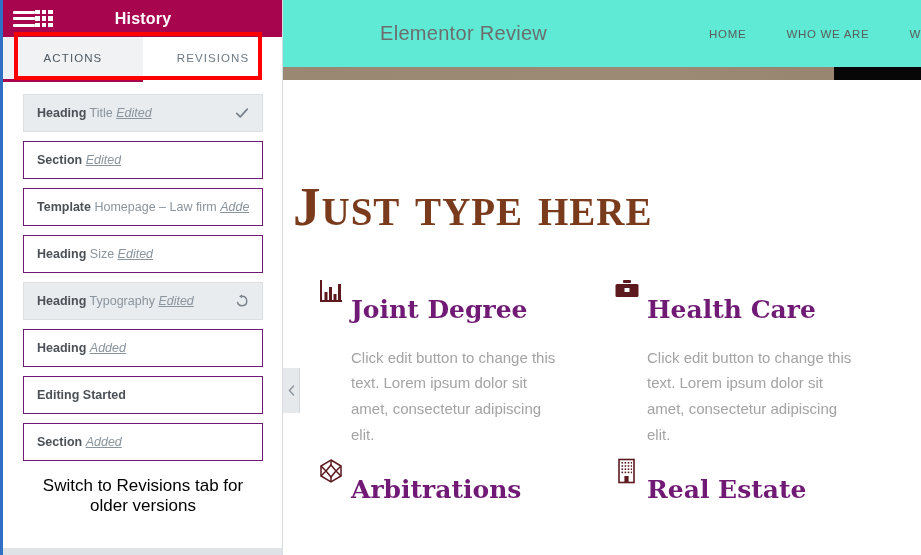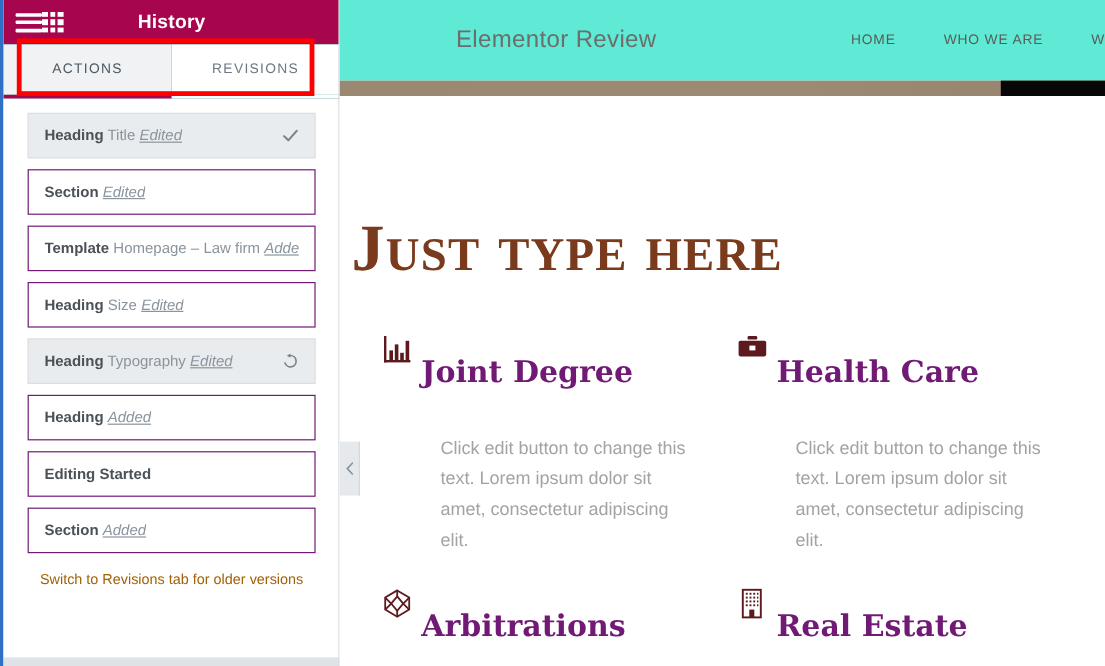--- a/index.html
+++ b/index.html
@@ -163,22 +163,22 @@
   .history-item .status {
     font-style: italic;
     text-decoration: underline;
     color: #8a949d;
   }
   .hi-action { color: #7a838c; display: flex; align-items: center; }
   .hi-action svg { display: block; }
 
   .panel-note {
     text-align: center;
-    font-size: 12px;
-    color: #a16207;
+    font-size: 17px;
+    color: #000000;
     padding-top: 6px;
   }
 
   .panel-footer-gap {
     flex: 1 1 auto;
     background: #dfe3e7;
   }
 
   
   .annotation-box {
@@ -306,21 +306,21 @@
     color: #701a75;
     margin: 0;
     padding: 18px 0 0 0;
     line-height: 1.1;
     white-space: nowrap;
   }
   .service p {
     font-size: 15px;
     color: #a3a3a3;
     line-height: 1.72;
-    margin: 16px;
+    margin: 0;
     padding-top: 21px;
     max-width: 215px;
   }
 
   .panel-scroll-edge {
     position:absolute;
     right: 0; top: 0; bottom: 0;
     width: 1px;
     background: #d7dade;
   }

